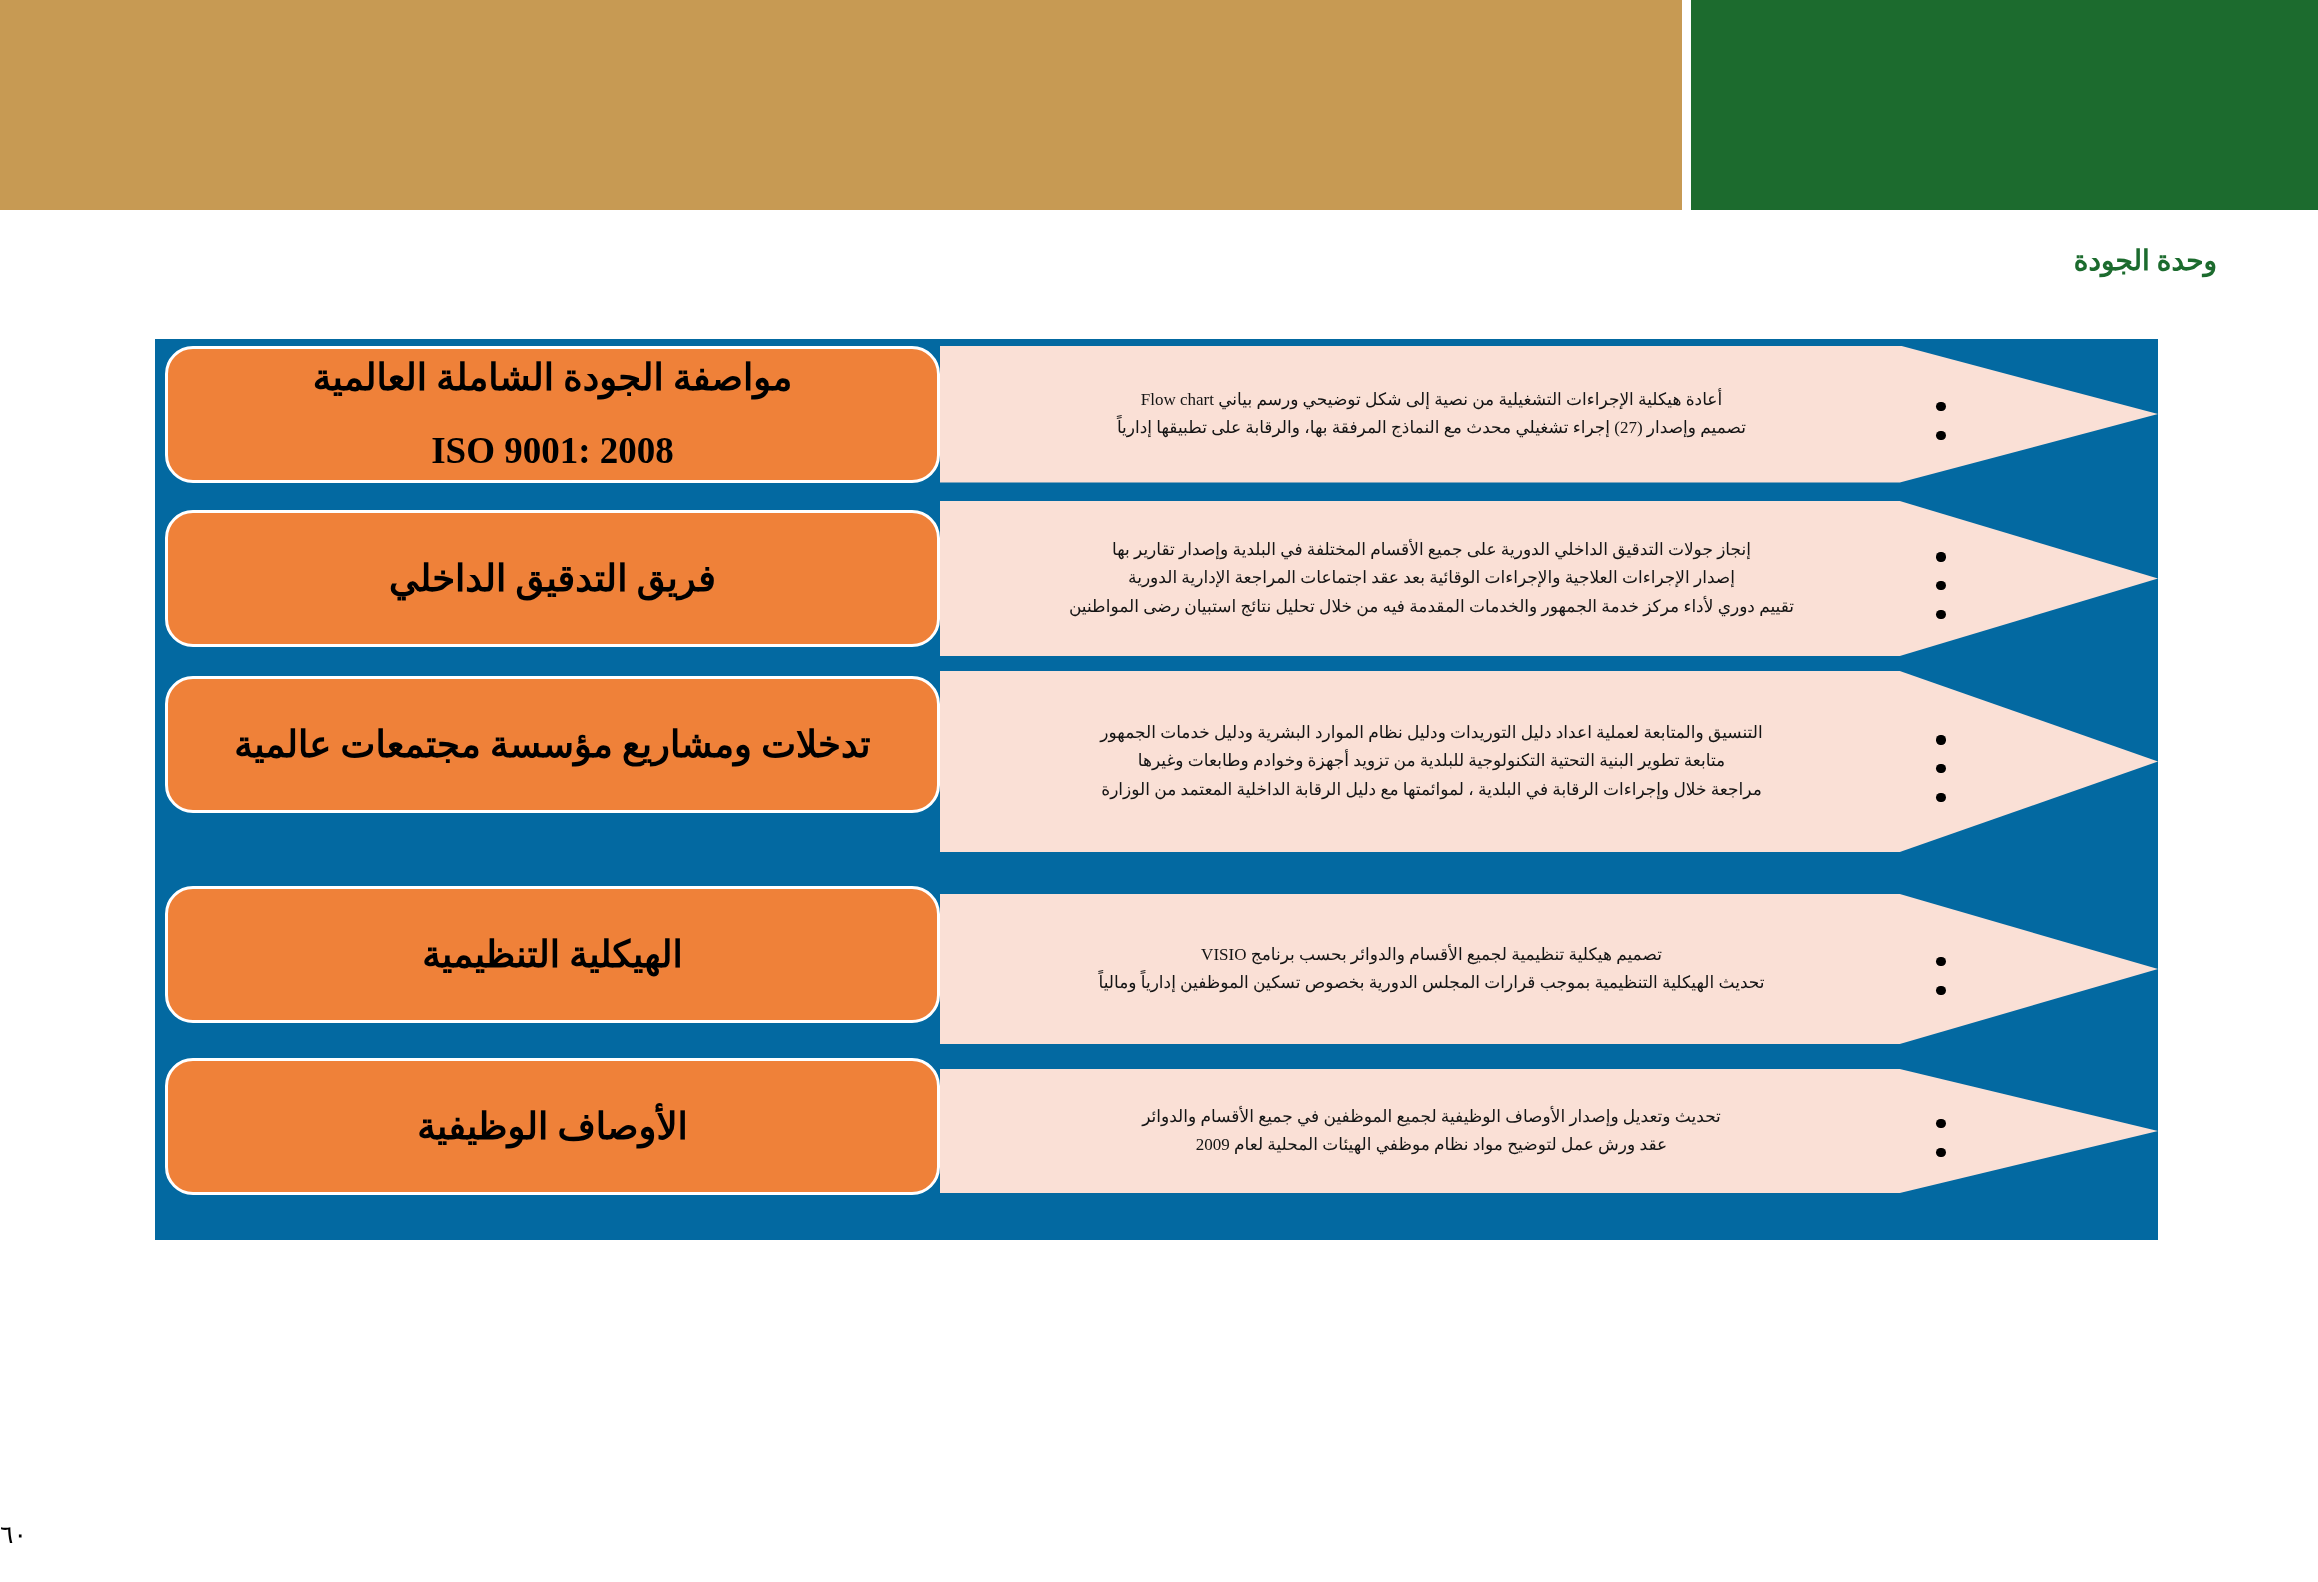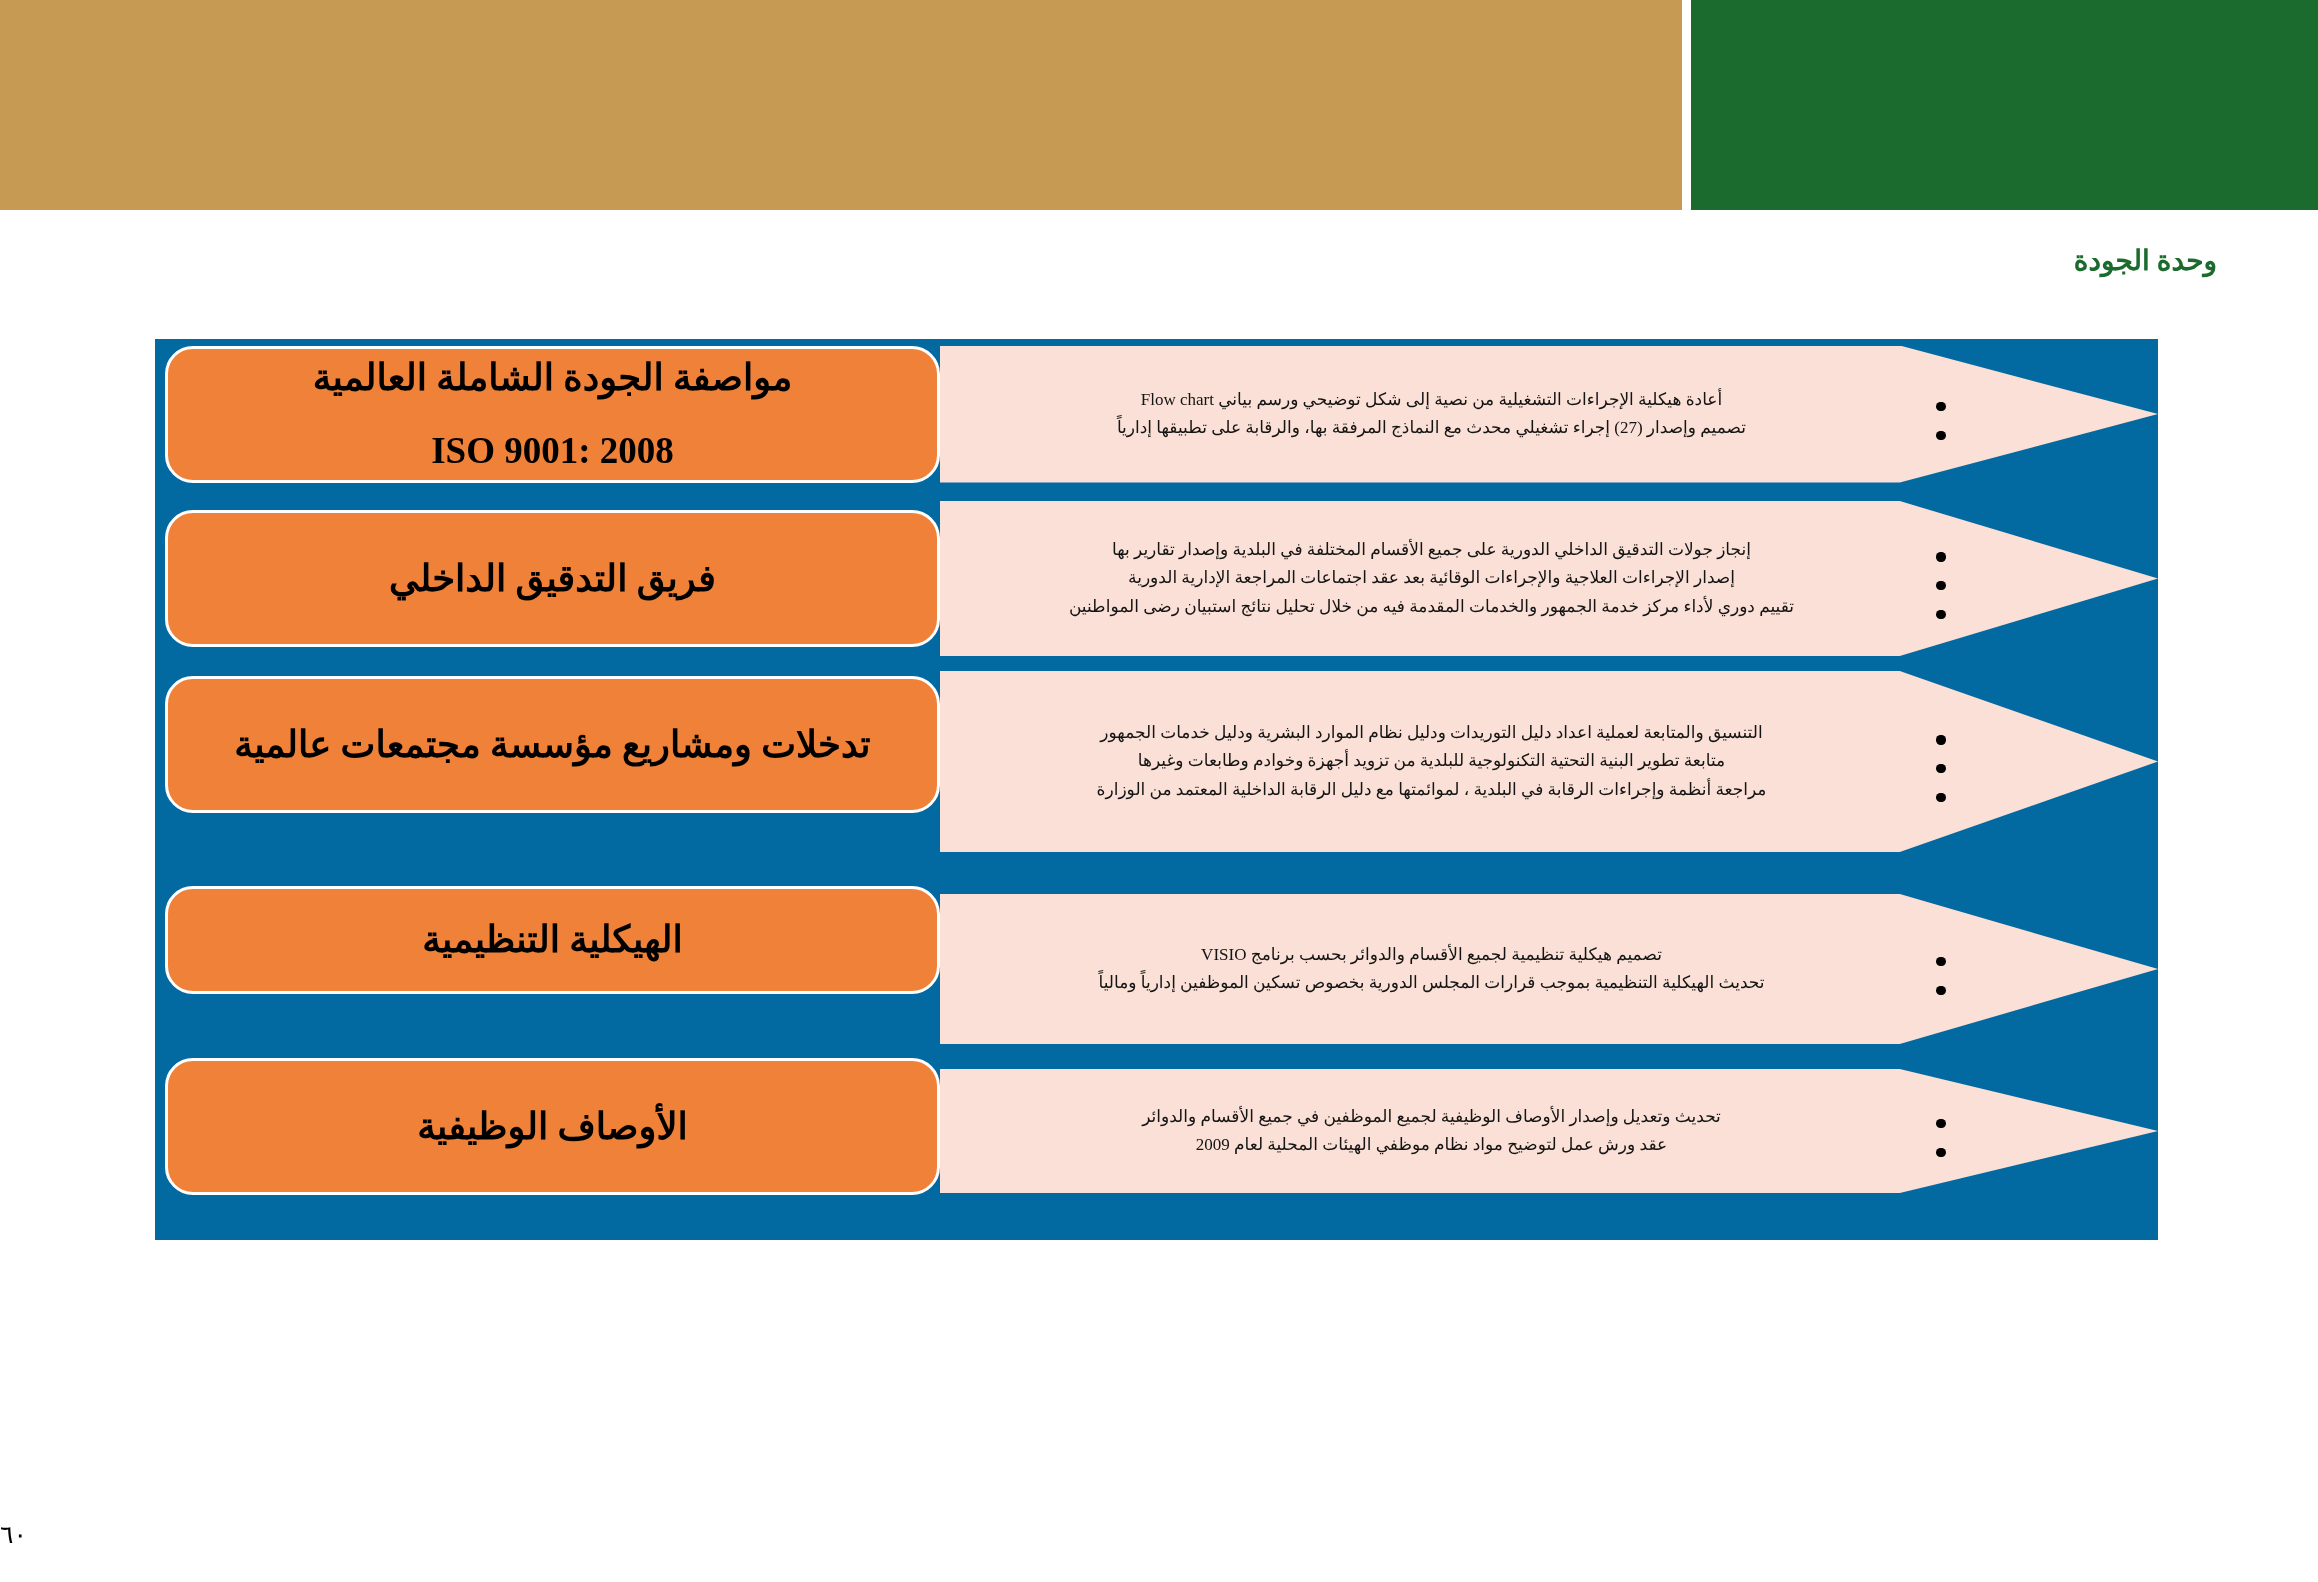--- a/index.html
+++ b/index.html
@@ -172,24 +172,24 @@
         <li>تقييم دوري لأداء مركز خدمة الجمهور والخدمات المقدمة فيه من خلال تحليل نتائج استبيان رضى المواطنين</li>
       </ul>
     </div>
     <div class="row-label-box" style="top: 337px; height: 137px;">
       <div class="row-label-line">تدخلات ومشاريع مؤسسة مجتمعات عالمية</div>
     </div>
     <div class="row-arrow" style="top: 332px; height: 181px;">
       <ul class="bullet-list">
         <li>التنسيق والمتابعة لعملية اعداد دليل التوريدات ودليل نظام الموارد البشرية ودليل خدمات الجمهور</li>
         <li>متابعة تطوير البنية التحتية التكنولوجية للبلدية من تزويد أجهزة وخوادم وطابعات وغيرها</li>
-        <li>مراجعة أنظمة وإجراءات الرقابة في البلدية ، لموائمتها مع دليل الرقابة الداخلية المعتمد من الوزارة</li>
-      </ul>
-    </div>
-    <div class="row-label-box" style="top: 547px; height: 108px;">
+        <li>مراجعة خلال وإجراءات الرقابة في البلدية ، لموائمتها مع دليل الرقابة الداخلية المعتمد من الوزارة</li>
+      </ul>
+    </div>
+    <div class="row-label-box" style="top: 547px; height: 137px;">
       <div class="row-label-line">الهيكلية التنظيمية</div>
     </div>
     <div class="row-arrow" style="top: 555px; height: 150px;">
       <ul class="bullet-list">
         <li>تصميم هيكلية تنظيمية لجميع الأقسام والدوائر بحسب برنامج VISIO</li>
         <li>تحديث الهيكلية التنظيمية بموجب قرارات المجلس الدورية بخصوص تسكين الموظفين إدارياً ومالياً</li>
       </ul>
     </div>
     <div class="row-label-box" style="top: 719px; height: 137px;">
       <div class="row-label-line">الأوصاف الوظيفية</div>

